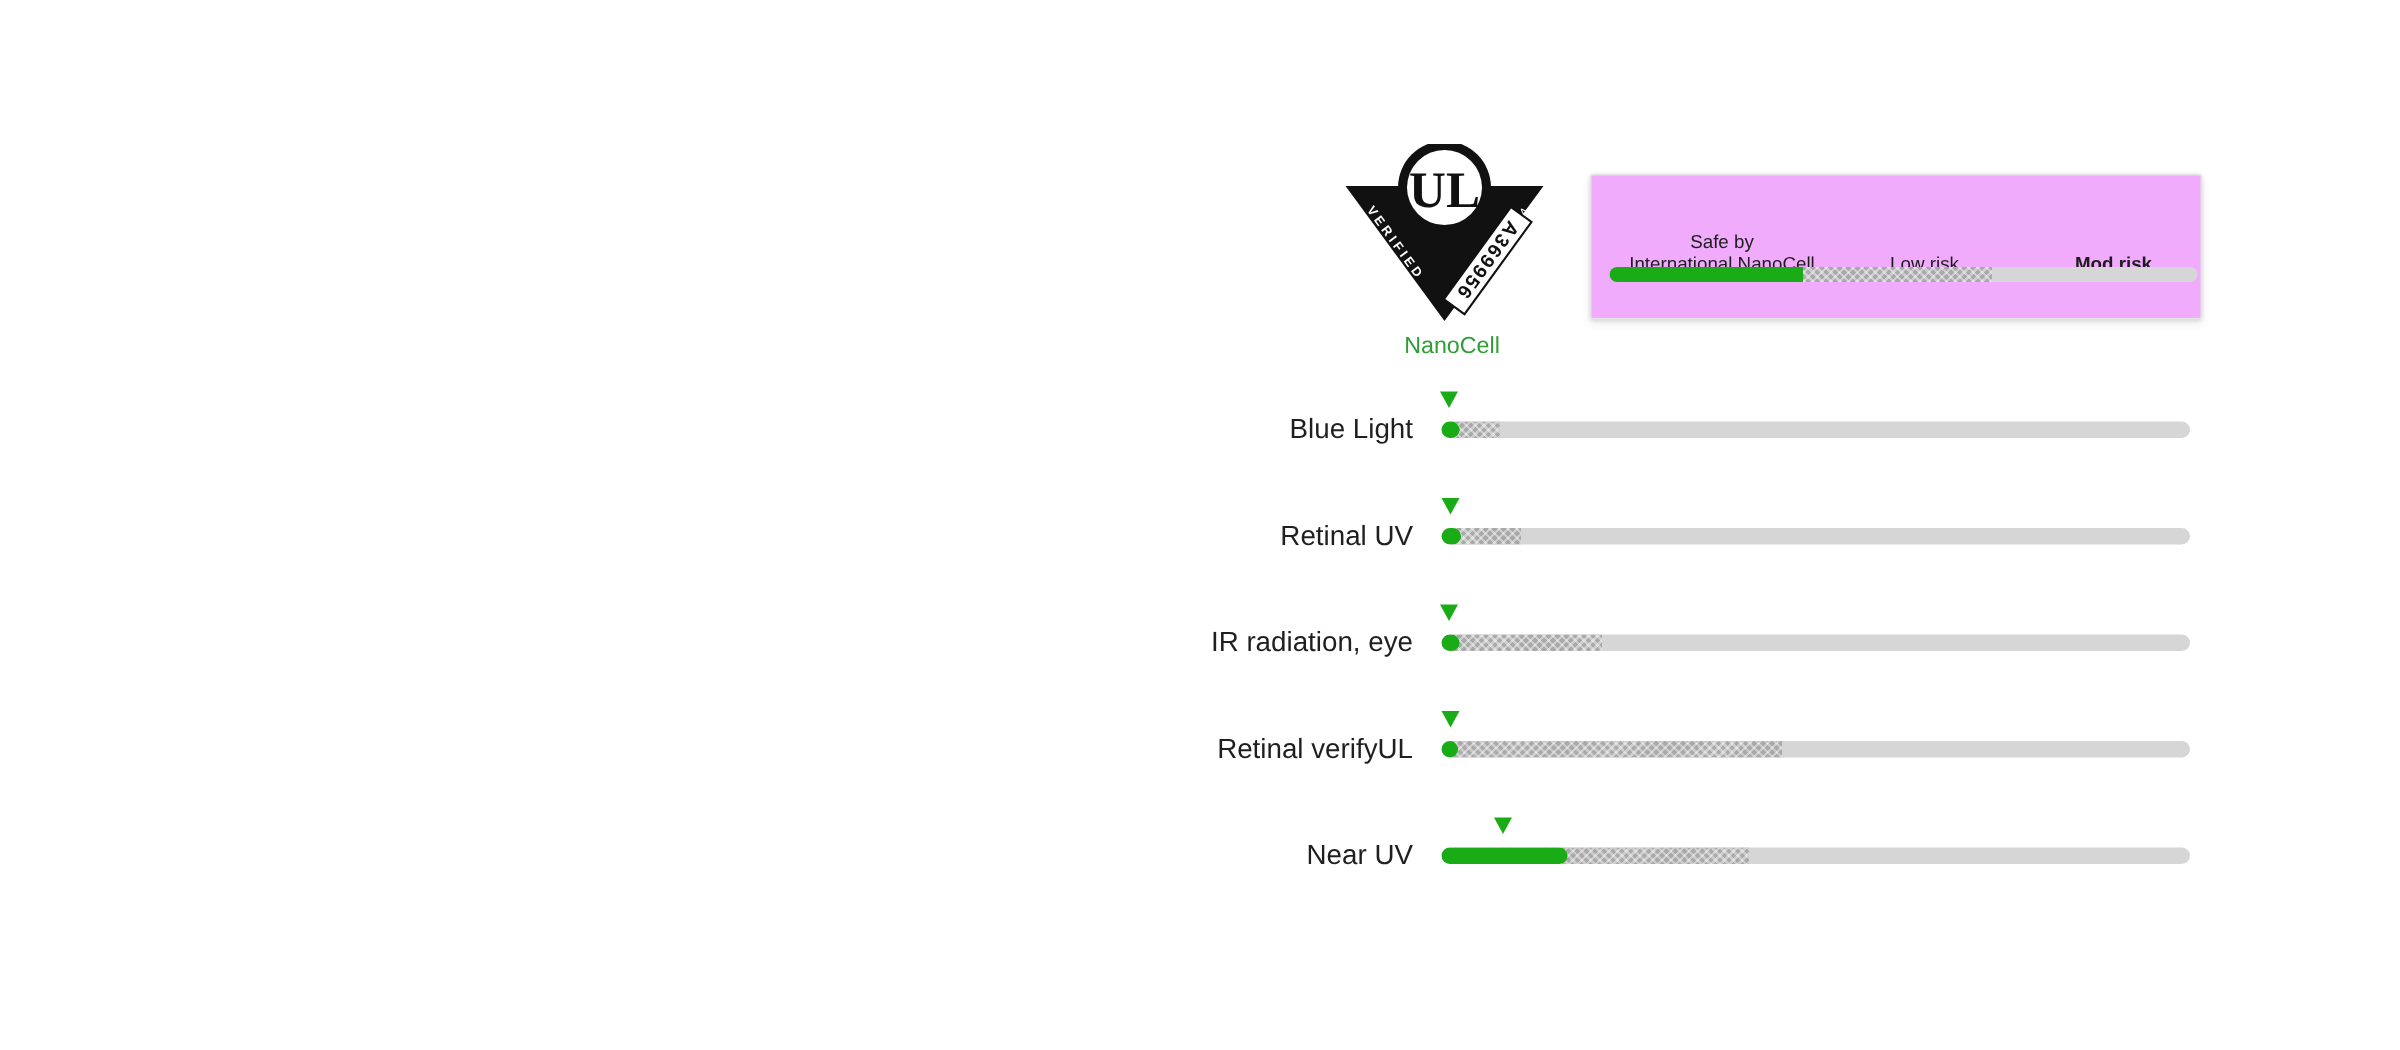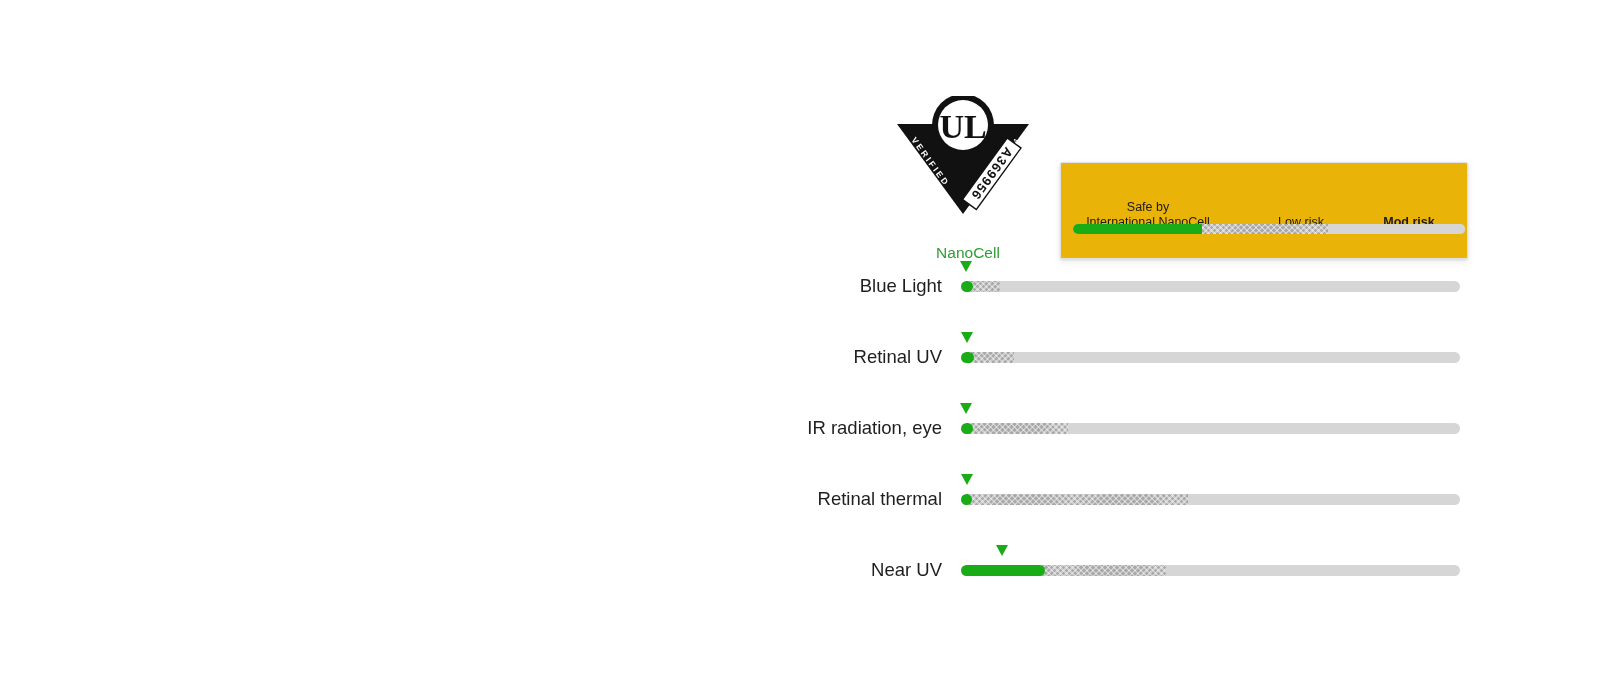--- a/index.html
+++ b/index.html
@@ -26,43 +26,42 @@
   }
   #ul-mark svg { display: block; }
 
   
   #legend-panel {
     position: absolute;
     left: 1060px;
     top: 116px;
     width: 406px;
     height: 95px;
-    background: #eab308;
+    background: #f0abfc;
     border: 1px solid #e3e3e3;
     border-radius: 2px;
     box-shadow: 0 1px 3px rgba(0,0,0,0.13), 0 3px 7px rgba(0,0,0,0.07);
-    margin-top: 46px;
   }
   .legend-labels {
     position: absolute;
     left: 0;
     top: 24px;
     width: 100%;
     height: 36px;
   }
   .legend-label {
     position: absolute;
     text-align: center;
     font-size: 12.5px;
     line-height: 15px;
     color: #1c1c1c;
     white-space: nowrap;
   }
   .legend-label.l0 { left: 12px;  width: 150px; top: 13px; }
-  .legend-label.l1 { left: 180px; width: 120px; top: 28px; }
+  .legend-label.l1 { left: 162px; width: 120px; top: 28px; }
   .legend-label.l2 { left: 288px; width: 120px; top: 28px; font-weight: bold; }
 
   .legend-bar {
     position: absolute;
     left: 12px;
     top: 61px;
     width: 392px;
     height: 10px;
     border-radius: 5px;
     overflow: hidden;
@@ -78,21 +77,21 @@
   .hatch {
     background-color: #a9a9a9;
     background-image:
       repeating-linear-gradient(45deg,  rgba(255,255,255,0.42) 0 1.6px, rgba(255,255,255,0) 1.6px 4.2px),
       repeating-linear-gradient(-45deg, rgba(255,255,255,0.42) 0 1.6px, rgba(255,255,255,0) 1.6px 4.2px);
   }
 
   
   #series-title {
     position: absolute;
-    top: 244px;
+    top: 222px;
     font-size: 15.5px;
     color: #2e9e35;
     white-space: nowrap;
     transform: translateX(-50%);
   }
 
   
   #rows {
     position: absolute;
     left: 0;
@@ -207,21 +206,21 @@
     </div>
     <div class="row" style="top: 428px;">
       <div class="row-label">IR radiation, eye</div>
       <div class="row-track">
         <div class="seg hatch" style="left: 0%; width: 21.4%;"></div>
         <div class="seg seg-green" style="left: 0%; width: 2.4%; border-radius: 5.5px;"></div>
       </div>
       <div class="marker" style="left: 965.99px;"></div>
     </div>
     <div class="row" style="top: 499px;">
-      <div class="row-label">Retinal thermal</div>
+      <div class="row-label">Retinal verifyUL</div>
       <div class="row-track">
         <div class="seg hatch" style="left: 0%; width: 45.5%;"></div>
         <div class="seg seg-green" style="left: 0%; width: 2.2%; border-radius: 5.5px;"></div>
       </div>
       <div class="marker" style="left: 966.988px;"></div>
     </div>
     <div class="row" style="top: 570px;">
       <div class="row-label">Near UV</div>
       <div class="row-track">
         <div class="seg hatch" style="left: 0%; width: 41.1%;"></div>

